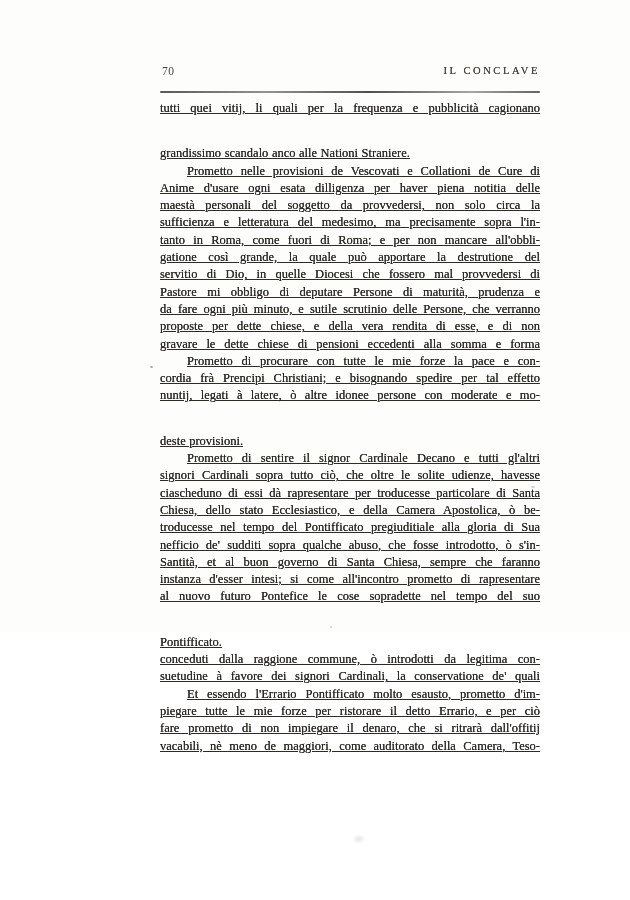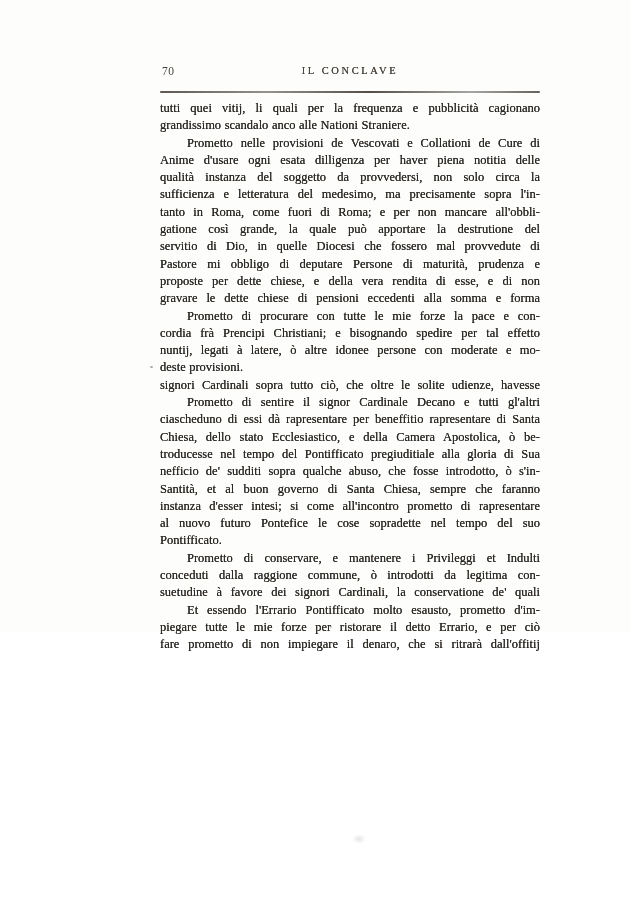--- a/index.html
+++ b/index.html
@@ -26,21 +26,21 @@
     position:absolute;
     left:160px;top:64px;width:380px;height:16px;
     color:#46423c;
   }
   .pagenum{
     position:absolute;left:2px;top:1px;
     font-size:11.5px;letter-spacing:0.5px;
   }
   .title{
     position:absolute;left:0;right:0;top:1px;
-    text-align:center;
+    text-align:right;
     font-size:10.5px;
     letter-spacing:2.6px;
     color:#4a453e;
     text-shadow:0 0 0.3px currentColor;
   }
   .rule{
     position:absolute;
     left:160px;top:91px;width:380px;height:2px;
     border-radius:1px;
     background:linear-gradient(to right,
@@ -50,28 +50,29 @@
   }
   
   .body-text{
     position:absolute;
     left:160px;top:100px;width:380px;
     color:var(--ink);
     font-size:12.5px;
     line-height:17.3px;
     text-shadow:0 0 0.35px currentColor;
   }
-  .para{margin:0;}
+  .para{margin:0;text-decoration:underline;}
   .line{
     text-align:justify;
     text-align-last:justify;
     word-spacing:0.4px;
   }
   .line.no-just{
     text-align-last:auto;
+    margin-top:28px;
   }
   .line.indent{
     text-indent:27px;
   }
   
   .speck{
     position:absolute;border-radius:50%;
     background:rgba(70,65,58,0.45);
   }
   .speck.s1{left:150px;top:366px;width:3px;height:2px;}
@@ -96,56 +97,57 @@
   <div class="rule"></div>
 
   <div class="body-text">
       <div class="para">
         <div class="line" style="">tutti quei vitij, li quali per la frequenza e pubblicità cagionano</div>
         <div class="line no-just" style="">grandissimo scandalo anco alle Nationi Straniere.</div>
       </div>
       <div class="para">
         <div class="line indent" style="">Prometto nelle provisioni de Vescovati e Collationi de Cure di</div>
         <div class="line" style="">Anime d'usare ogni esata dilligenza per haver piena notitia delle</div>
-        <div class="line" style="">qualità instanza del soggetto da provvedersi, non solo circa la</div>
+        <div class="line" style="">maestà personali del soggetto da provvedersi, non solo circa la</div>
         <div class="line" style="">sufficienza e letteratura del medesimo, ma precisamente sopra l'in-</div>
         <div class="line" style="">tanto in Roma, come fuori di Roma; e per non mancare all'obbli-</div>
         <div class="line" style="">gatione così grande, la quale può apportare la destrutione del</div>
-        <div class="line" style="">servitio di Dio, in quelle Diocesi che fossero mal provvedute di</div>
+        <div class="line" style="">servitio di Dio, in quelle Diocesi che fossero mal provvedersi di</div>
         <div class="line" style="">Pastore mi obbligo di deputare Persone di maturità, prudenza e</div>
+        <div class="line" style="">da fare ogni più minuto, e sutile scrutinio delle Persone, che verranno</div>
         <div class="line" style="">proposte per dette chiese, e della vera rendita di esse, e di non</div>
         <div class="line" style="">gravare le dette chiese di pensioni eccedenti alla somma e forma</div>
       </div>
       <div class="para">
         <div class="line indent" style="">Prometto di procurare con tutte le mie forze la pace e con-</div>
         <div class="line" style="">cordia frà Prencipi Christiani; e bisognando spedire per tal effetto</div>
         <div class="line" style="">nuntij, legati à latere, ò altre idonee persone con moderate e mo-</div>
         <div class="line no-just" style="">deste provisioni.</div>
       </div>
       <div class="para">
+        <div class="line indent" style="">Prometto di sentire il signor Cardinale Decano e tutti gl'altri</div>
         <div class="line" style="">signori Cardinali sopra tutto ciò, che oltre le solite udienze, havesse</div>
-        <div class="line indent" style="">Prometto di sentire il signor Cardinale Decano e tutti gl'altri</div>
-        <div class="line" style="">ciascheduno di essi dà rapresentare per beneffitio rapresentare di Santa</div>
+        <div class="line" style="">ciascheduno di essi dà rapresentare per troducesse particolare di Santa</div>
         <div class="line" style="">Chiesa, dello stato Ecclesiastico, e della Camera Apostolica, ò be-</div>
         <div class="line" style="">troducesse nel tempo del Pontifficato pregiuditiale alla gloria di Sua</div>
         <div class="line" style="">nefficio de' sudditi sopra qualche abuso, che fosse introdotto, ò s'in-</div>
         <div class="line" style="">Santità, et al buon governo di Santa Chiesa, sempre che faranno</div>
         <div class="line" style="">instanza d'esser intesi; si come all'incontro prometto di rapresentare</div>
         <div class="line" style="">al nuovo futuro Pontefice le cose sopradette nel tempo del suo</div>
         <div class="line no-just" style="">Pontifficato.</div>
       </div>
       <div class="para">
-        <div class="line indent" style="">Prometto di conservare, e mantenere i Privileggi et Indulti</div>
         <div class="line" style="">conceduti dalla raggione commune, ò introdotti da legitima con-</div>
         <div class="line" style="">suetudine à favore dei signori Cardinali, la conservatione de' quali</div>
       </div>
       <div class="para">
         <div class="line indent" style="">Et essendo l'Errario Pontifficato molto esausto, prometto d'im-</div>
         <div class="line" style="">piegare tutte le mie forze per ristorare il detto Errario, e per ciò</div>
         <div class="line" style="">fare prometto di non impiegare il denaro, che si ritrarà dall'offitij</div>
+        <div class="line" style="">vacabili, nè meno de maggiori, come auditorato della Camera, Teso-</div>
       </div>
     </div>
 
   <div class="speck s1"></div>
   <div class="speck s2"></div>
   <div class="speck s3"></div>
   <div class="smudge"></div>
 
 </div>
 

